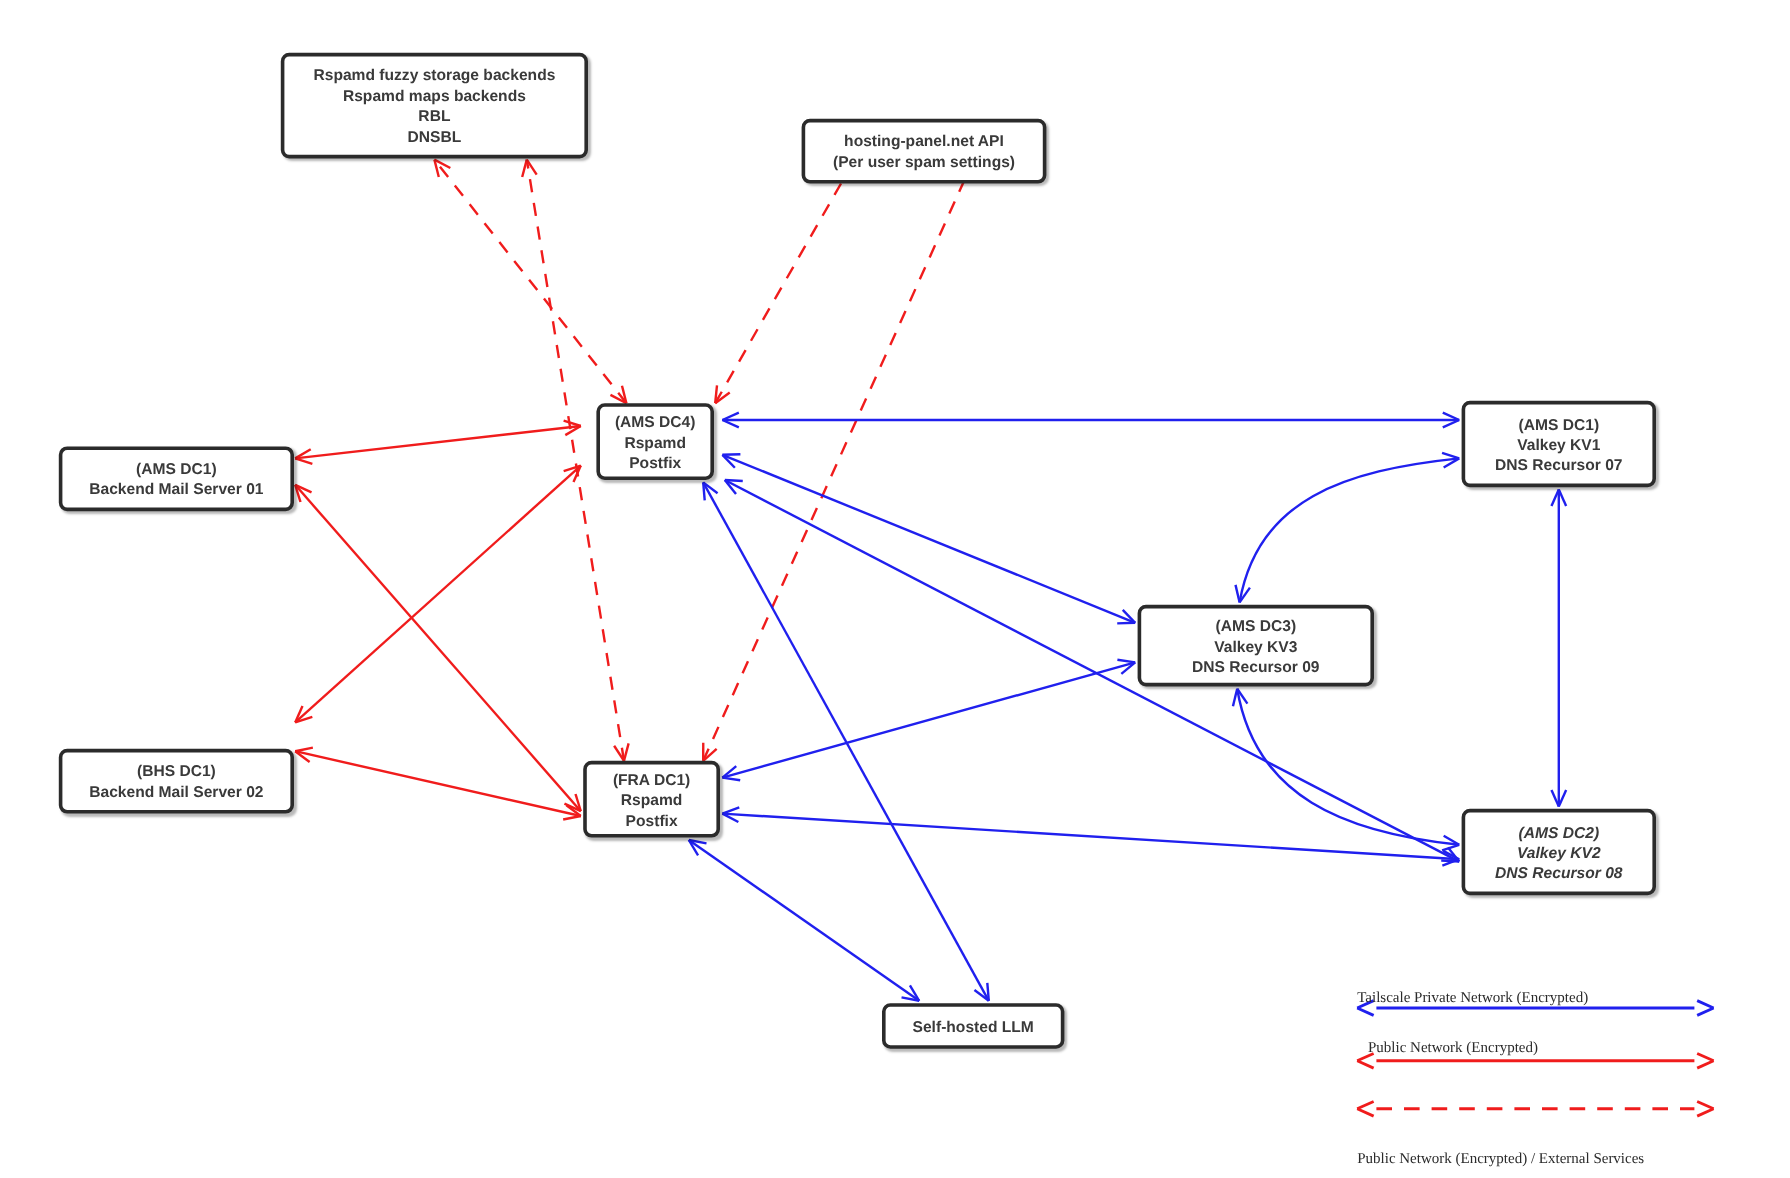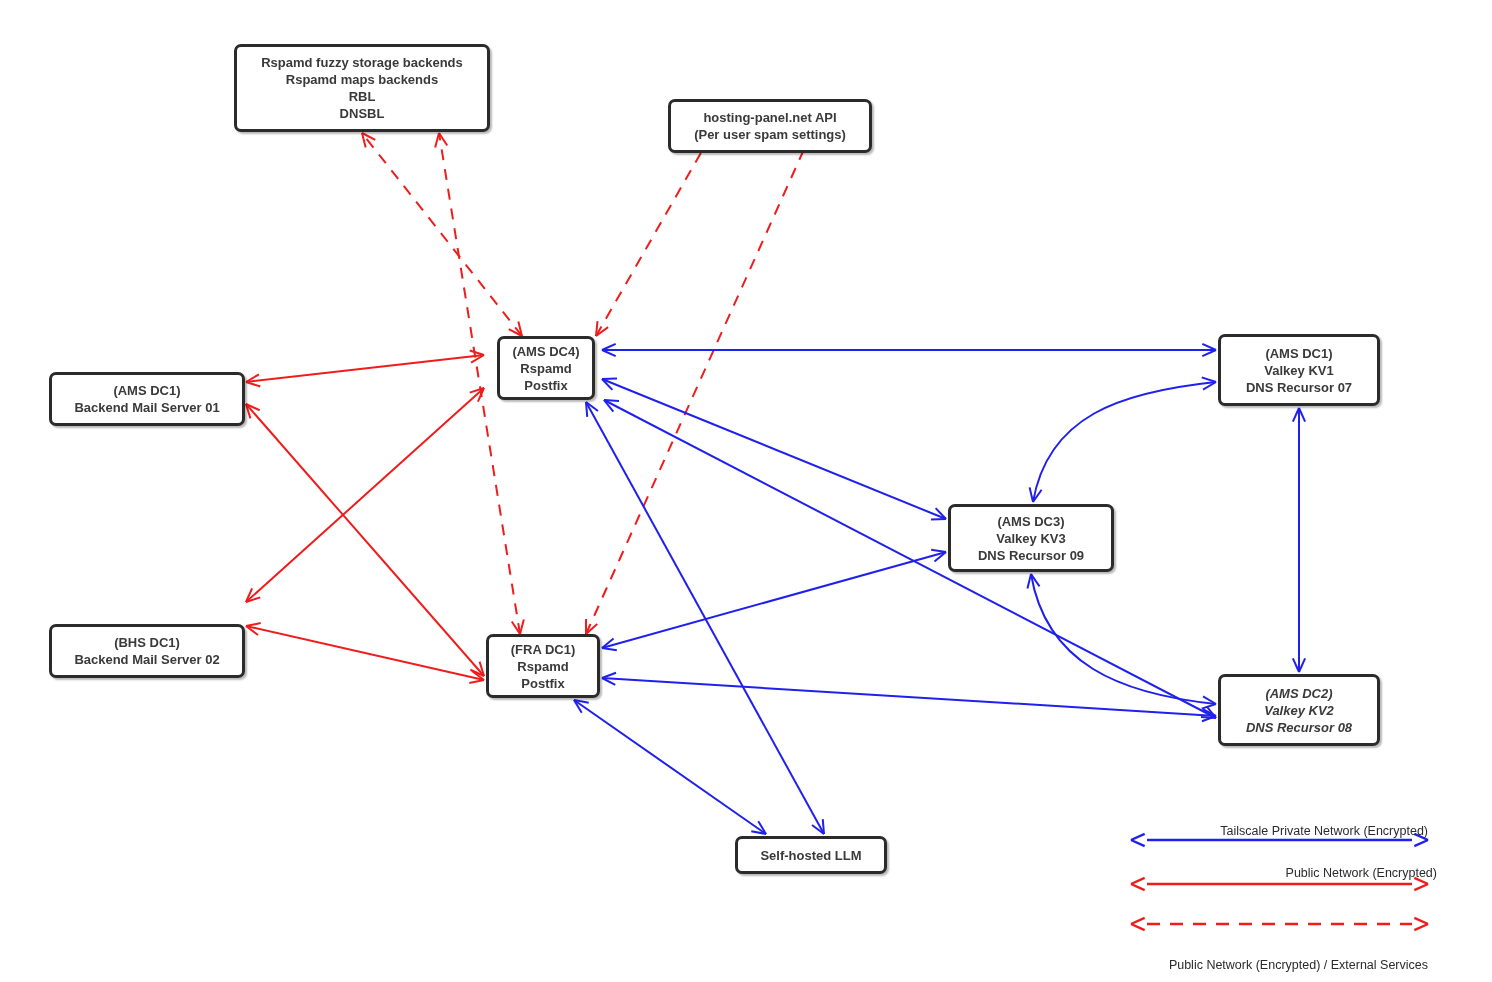--- a/index.html
+++ b/index.html
@@ -37,24 +37,24 @@
     font-weight: bold;
     font-size: 13px;
     line-height: 17px;
     z-index: 5;
   }
   .node .ln { display: block; white-space: nowrap; }
   .legend-label {
     position: absolute;
     color: #2b2b2b;
     font-size: 12.5px;
-    font-family: Liberation Sans, sans-serif;
+    font-family: Liberation Serif, serif;
     font-weight: normal;
     white-space: nowrap;
-    text-align: right;
+    text-align: left;
     z-index: 6;
   }
 </style>
 </head>
 <body>
 
 <div id="canvas">
   <svg id="edges" viewBox="0 0 1492 982" xmlns="http://www.w3.org/2000/svg">
       <g>
         <path d="M 522,336 L 362,133" fill="none" stroke="#f01c1c" stroke-width="2" stroke-dasharray="11,9"></path>
@@ -314,21 +314,21 @@
     <div class="node" style="left: 486px; top: 634px; width: 114px; height: 64px;">
       <span class="ln">(FRA DC1)</span>
       <span class="ln">Rspamd</span>
       <span class="ln">Postfix</span>
     </div>
     <div class="node" style="left: 1218px; top: 334px; width: 162px; height: 72px;">
       <span class="ln">(AMS DC1)</span>
       <span class="ln">Valkey KV1</span>
       <span class="ln">DNS Recursor 07</span>
     </div>
-    <div class="node" style="left: 948px; top: 504px; width: 166px; height: 68px;">
+    <div class="node" style="left: 948px; top: 504px; width: 197px; height: 68px;">
       <span class="ln">(AMS DC3)</span>
       <span class="ln">Valkey KV3</span>
       <span class="ln">DNS Recursor 09</span>
     </div>
     <div class="node" style="left: 1218px; top: 674px; width: 162px; height: 72px; font-style: italic;">
       <span class="ln">(AMS DC2)</span>
       <span class="ln">Valkey KV2</span>
       <span class="ln">DNS Recursor 08</span>
     </div>
     <div class="node" style="left: 735px; top: 836px; width: 152px; height: 38px; text-align: center;">

